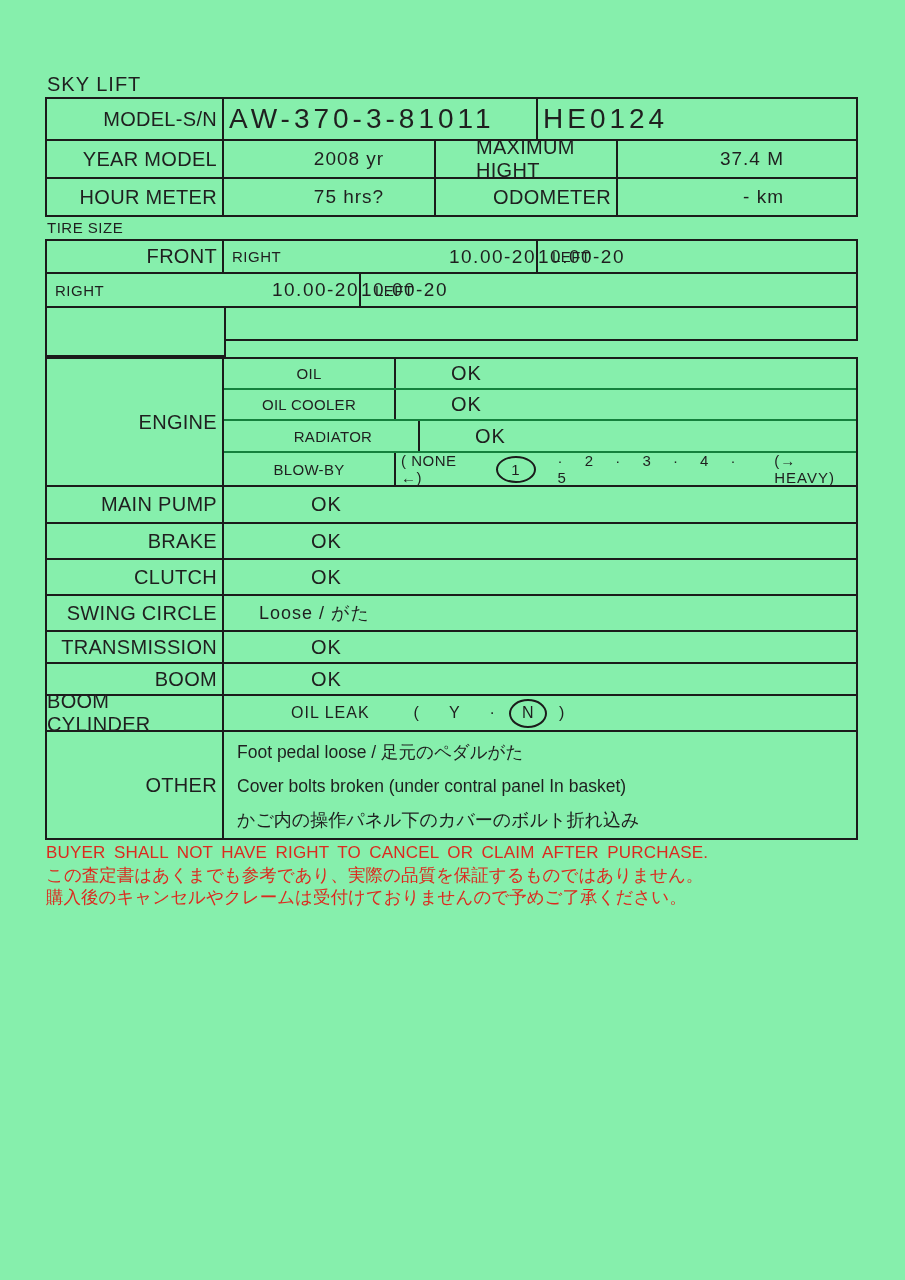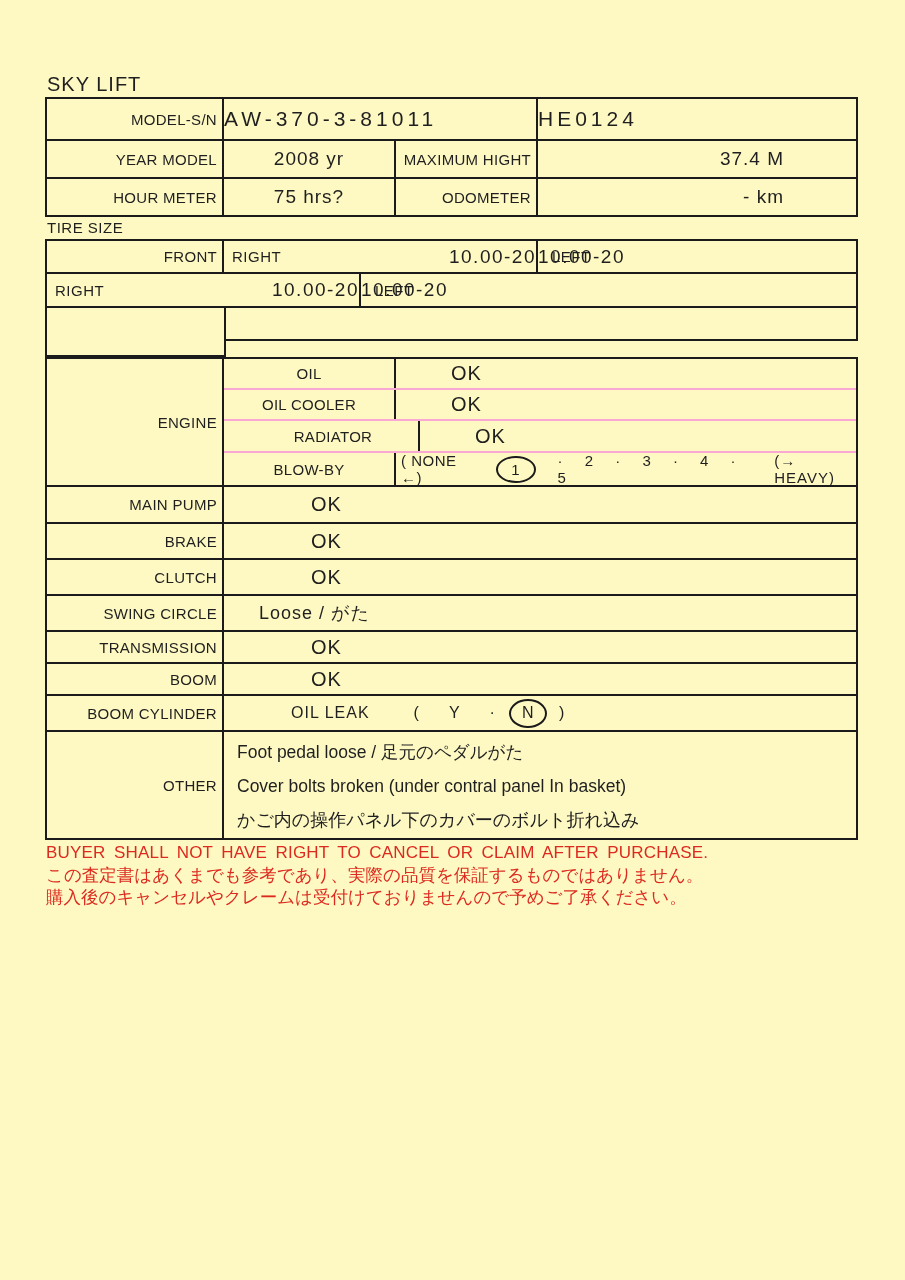--- a/index.html
+++ b/index.html
@@ -1,40 +1,40 @@
 <!DOCTYPE html>
 <html><head>
 <meta charset="utf-8">
 <style>
   html,body { margin:0; padding:0; background:#ffffff; }
   .page {
-    position:relative; width:905px; height:1280px; background:#fef9c3;
+    position:relative; width:905px; height:1280px; background:#86efac;
     font-family:"Liberation Sans","DejaVu Sans",sans-serif; color:#1f1f1f;
     overflow:hidden;
   }
   .title { position:absolute; left:47px; top:73px; font-size:20px; letter-spacing:1px; }
 
   .tbl { position:absolute; left:45px; width:813px; border:2px solid #1b1b1b; box-sizing:border-box; }
   .row { display:flex; border-top:2px solid #1b1b1b; }
   .row:first-child { border-top:none; }
   .cell { box-sizing:border-box; display:flex; align-items:center; }
   .br { border-right:2px solid #1b1b1b; }
   .grow { flex:1; }
 
-  .lab { justify-content:flex-end; padding-right:5px; font-size:15px; letter-spacing:0.3px; flex:none; }
+  .lab { justify-content:flex-end; padding-right:5px; font-size:20px; letter-spacing:0.3px; flex:none; }
   .w-lab { width:177px; }
   .w-val1 { width:172px; }
   .w-lab2 { width:142px; }
   .w-modelval { width:314px; }
 
   
   .header-tbl { top:97px; }
   .h-r1 { height:40px; }
-  .h-r2, .h-r3 { height:36px; }
-  .big { font-size:21px; letter-spacing:4px; }
+  .h-r2, .h-r3 { height:36px;gap:40px; }
+  .big { font-size:28px; letter-spacing:4px; padding-left:5px; }
   .mid { font-size:19px; letter-spacing:1px; }
   .center { justify-content:center; }
   .rpad { justify-content:flex-end; padding-right:72px; }
 
   
   .tire-heading { position:absolute; left:47px; top:219px; font-size:15px; letter-spacing:0.5px; }
   .tire-tbl { top:239px; }
   .t-r1 { height:31px;border-radius:11px; }
   .t-r2 { height:32px; }
   .tire-cell { position:relative; justify-content:flex-end; font-size:19px; letter-spacing:1.5px; flex:none; }
@@ -43,21 +43,21 @@
   .side2 { left:14px; }
   .empty-a { position:absolute; left:45px; top:308px; width:181px; height:49px; box-sizing:border-box;
              border-left:2px solid #1b1b1b; border-right:2px solid #1b1b1b; border-bottom:2px solid #1b1b1b; }
   .empty-b { position:absolute; left:226px; top:308px; width:632px; height:33px; box-sizing:border-box;
              border-right:2px solid #1b1b1b; border-bottom:2px solid #1b1b1b; }
 
   
   .main-tbl { top:357px; }
   .engine-row { height:126px; }
   .engine-col { flex:1; display:flex; flex-direction:column; }
-  .erow { display:flex; border-top:2px solid #f9a8d4; }
+  .erow { display:flex; border-top:2px solid #15803d; }
   .erow:first-child { border-top:none; }
   .e-r1,.e-r2 { height:29px; }
   .e-r3 { height:30px;padding-left:24px; }
   .e-r4 { height:32px; }
   .ename { width:172px; border-right:2px solid #1b1b1b; justify-content:center; font-size:15px; letter-spacing:0.3px; flex:none; }
   .eok { flex:1; padding-left:55px; font-size:20px; letter-spacing:1px; }
 
   .m-row { height:35px; }
   .m-row-b { height:34px; }
   .m-row-s { height:30px; }

